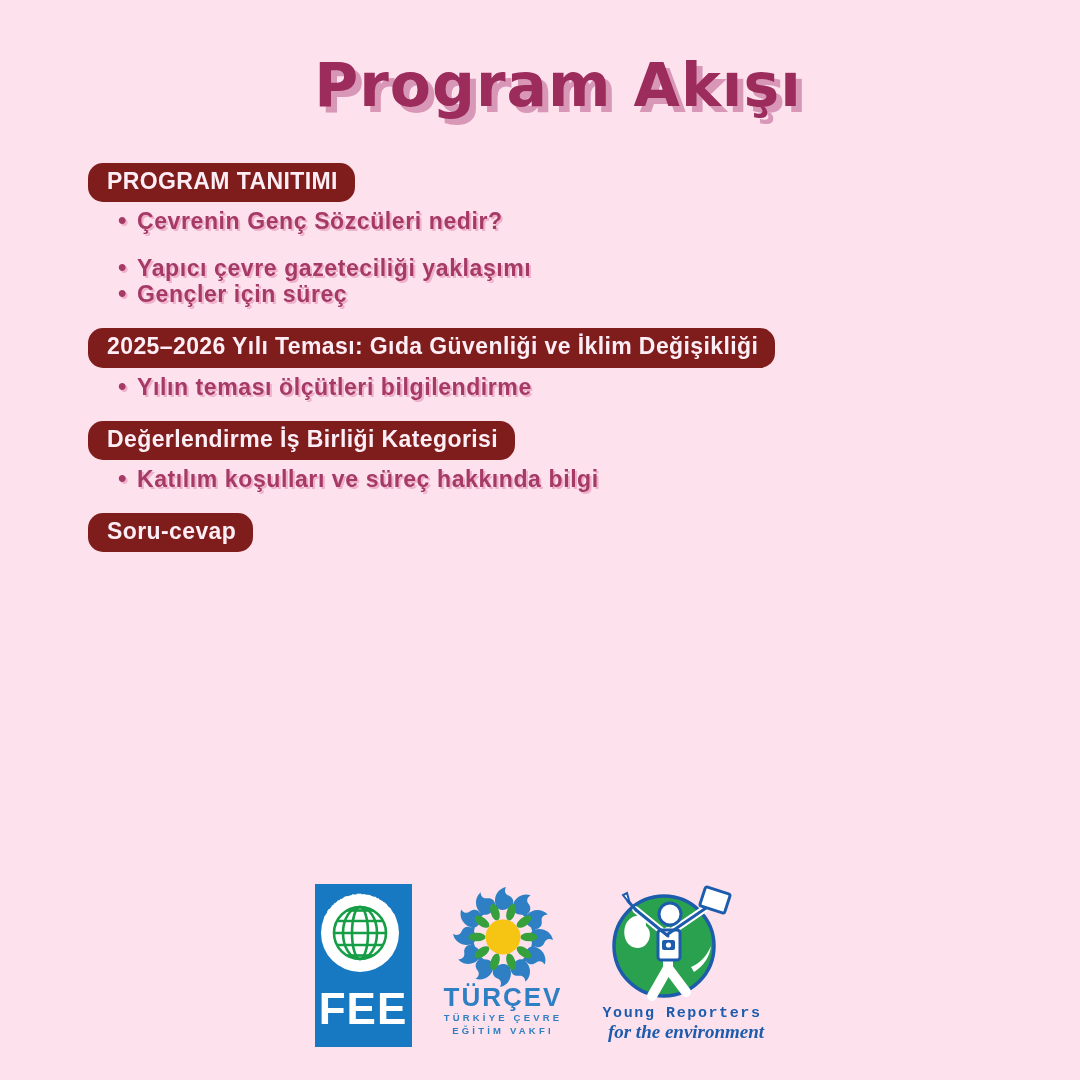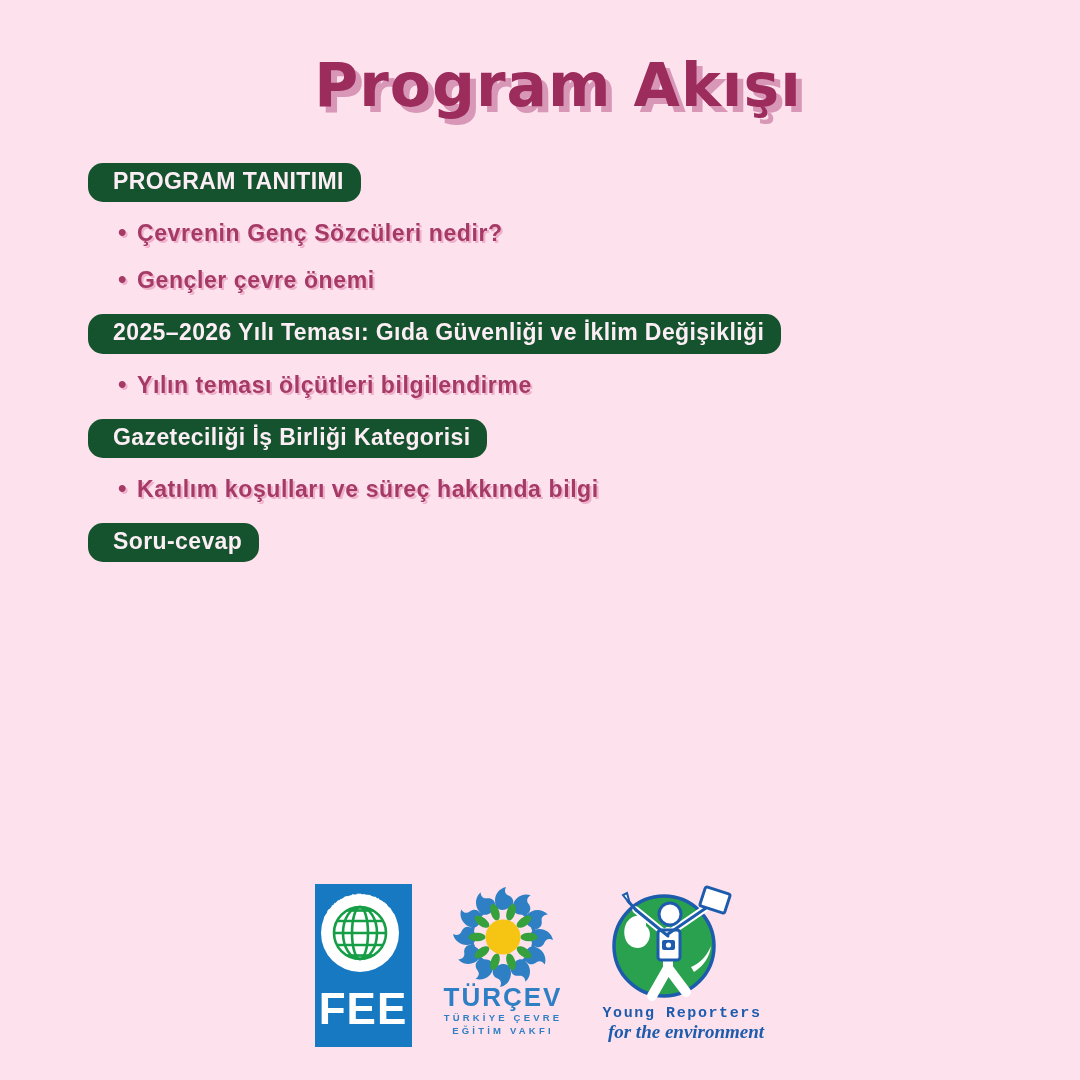--- a/index.html
+++ b/index.html
@@ -14,26 +14,26 @@
     font-family:"DejaVu Sans",sans-serif;
     font-weight:800;font-size:60px;letter-spacing:1px;
     color:#9b2c5c;
     text-shadow:6px 6px 0 #d997b8;
   }
   
   .agenda{position:absolute;left:88px;top:163px;right:50px;}
   .sec{margin:0 0 21px 0;}
   .pill{
     display:inline-block;
-    background:#14532d;color:#fdeef6;
+    background:#7f1d1d;color:#fdeef6;
     font-size:23px;font-weight:600;letter-spacing:.4px;
-    padding:6px 17px 8px 25px;border-radius:15px;
+    padding:6px 17px 8px 19px;border-radius:15px;
     line-height:1.1;
   }
-  ul.bullets{margin:18px 0 0 0;padding:0 0 0 49px;list-style:none;}
+  ul.bullets{margin:6px 0 0 0;padding:0 0 0 49px;list-style:none;}
   ul.bullets li{
     position:relative;
     font-size:23px;font-weight:bold;letter-spacing:.6px;
     line-height:26px;color:#a53a66;
     text-shadow:2px 2px 0 #eeb0ca;
   }
   ul.bullets li::before{
     content:"\2022";
     position:absolute;left:-19px;top:-1px;
     font-size:24px;color:#a53a66;
@@ -61,37 +61,38 @@
       <div class="pill">
         <span>PROGRAM TANITIMI</span>
       </div>
       <ul class="bullets">
         <li>Çevrenin Genç Sözcüleri nedir?</li>
       </ul>
     </section>
 
     <section class="sec">
       <ul class="bullets">
-        <li>Gençler çevre önemi</li>
+        <li>Yapıcı çevre gazeteciliği yaklaşımı</li>
+        <li>Gençler için süreç</li>
       </ul>
     </section>
 
     <section class="sec">
       <div class="pill">
         <span>2025–2026 Yılı Teması: Gıda Güvenliği ve İklim Değişikliği</span>
       </div>
       <ul class="bullets">
         <li>Yılın teması ölçütleri bilgilendirme</li>
       </ul>
     </section>
 
 
     <section class="sec">
       <div class="pill">
-        <span>Gazeteciliği İş Birliği Kategorisi</span>
+        <span>Değerlendirme İş Birliği Kategorisi</span>
       </div>
       <ul class="bullets">
         <li>Katılım koşulları ve süreç hakkında bilgi</li>
       </ul>
     </section>
 
     <section class="sec">
       <div class="pill">
         <span>Soru-cevap</span>
       </div>

